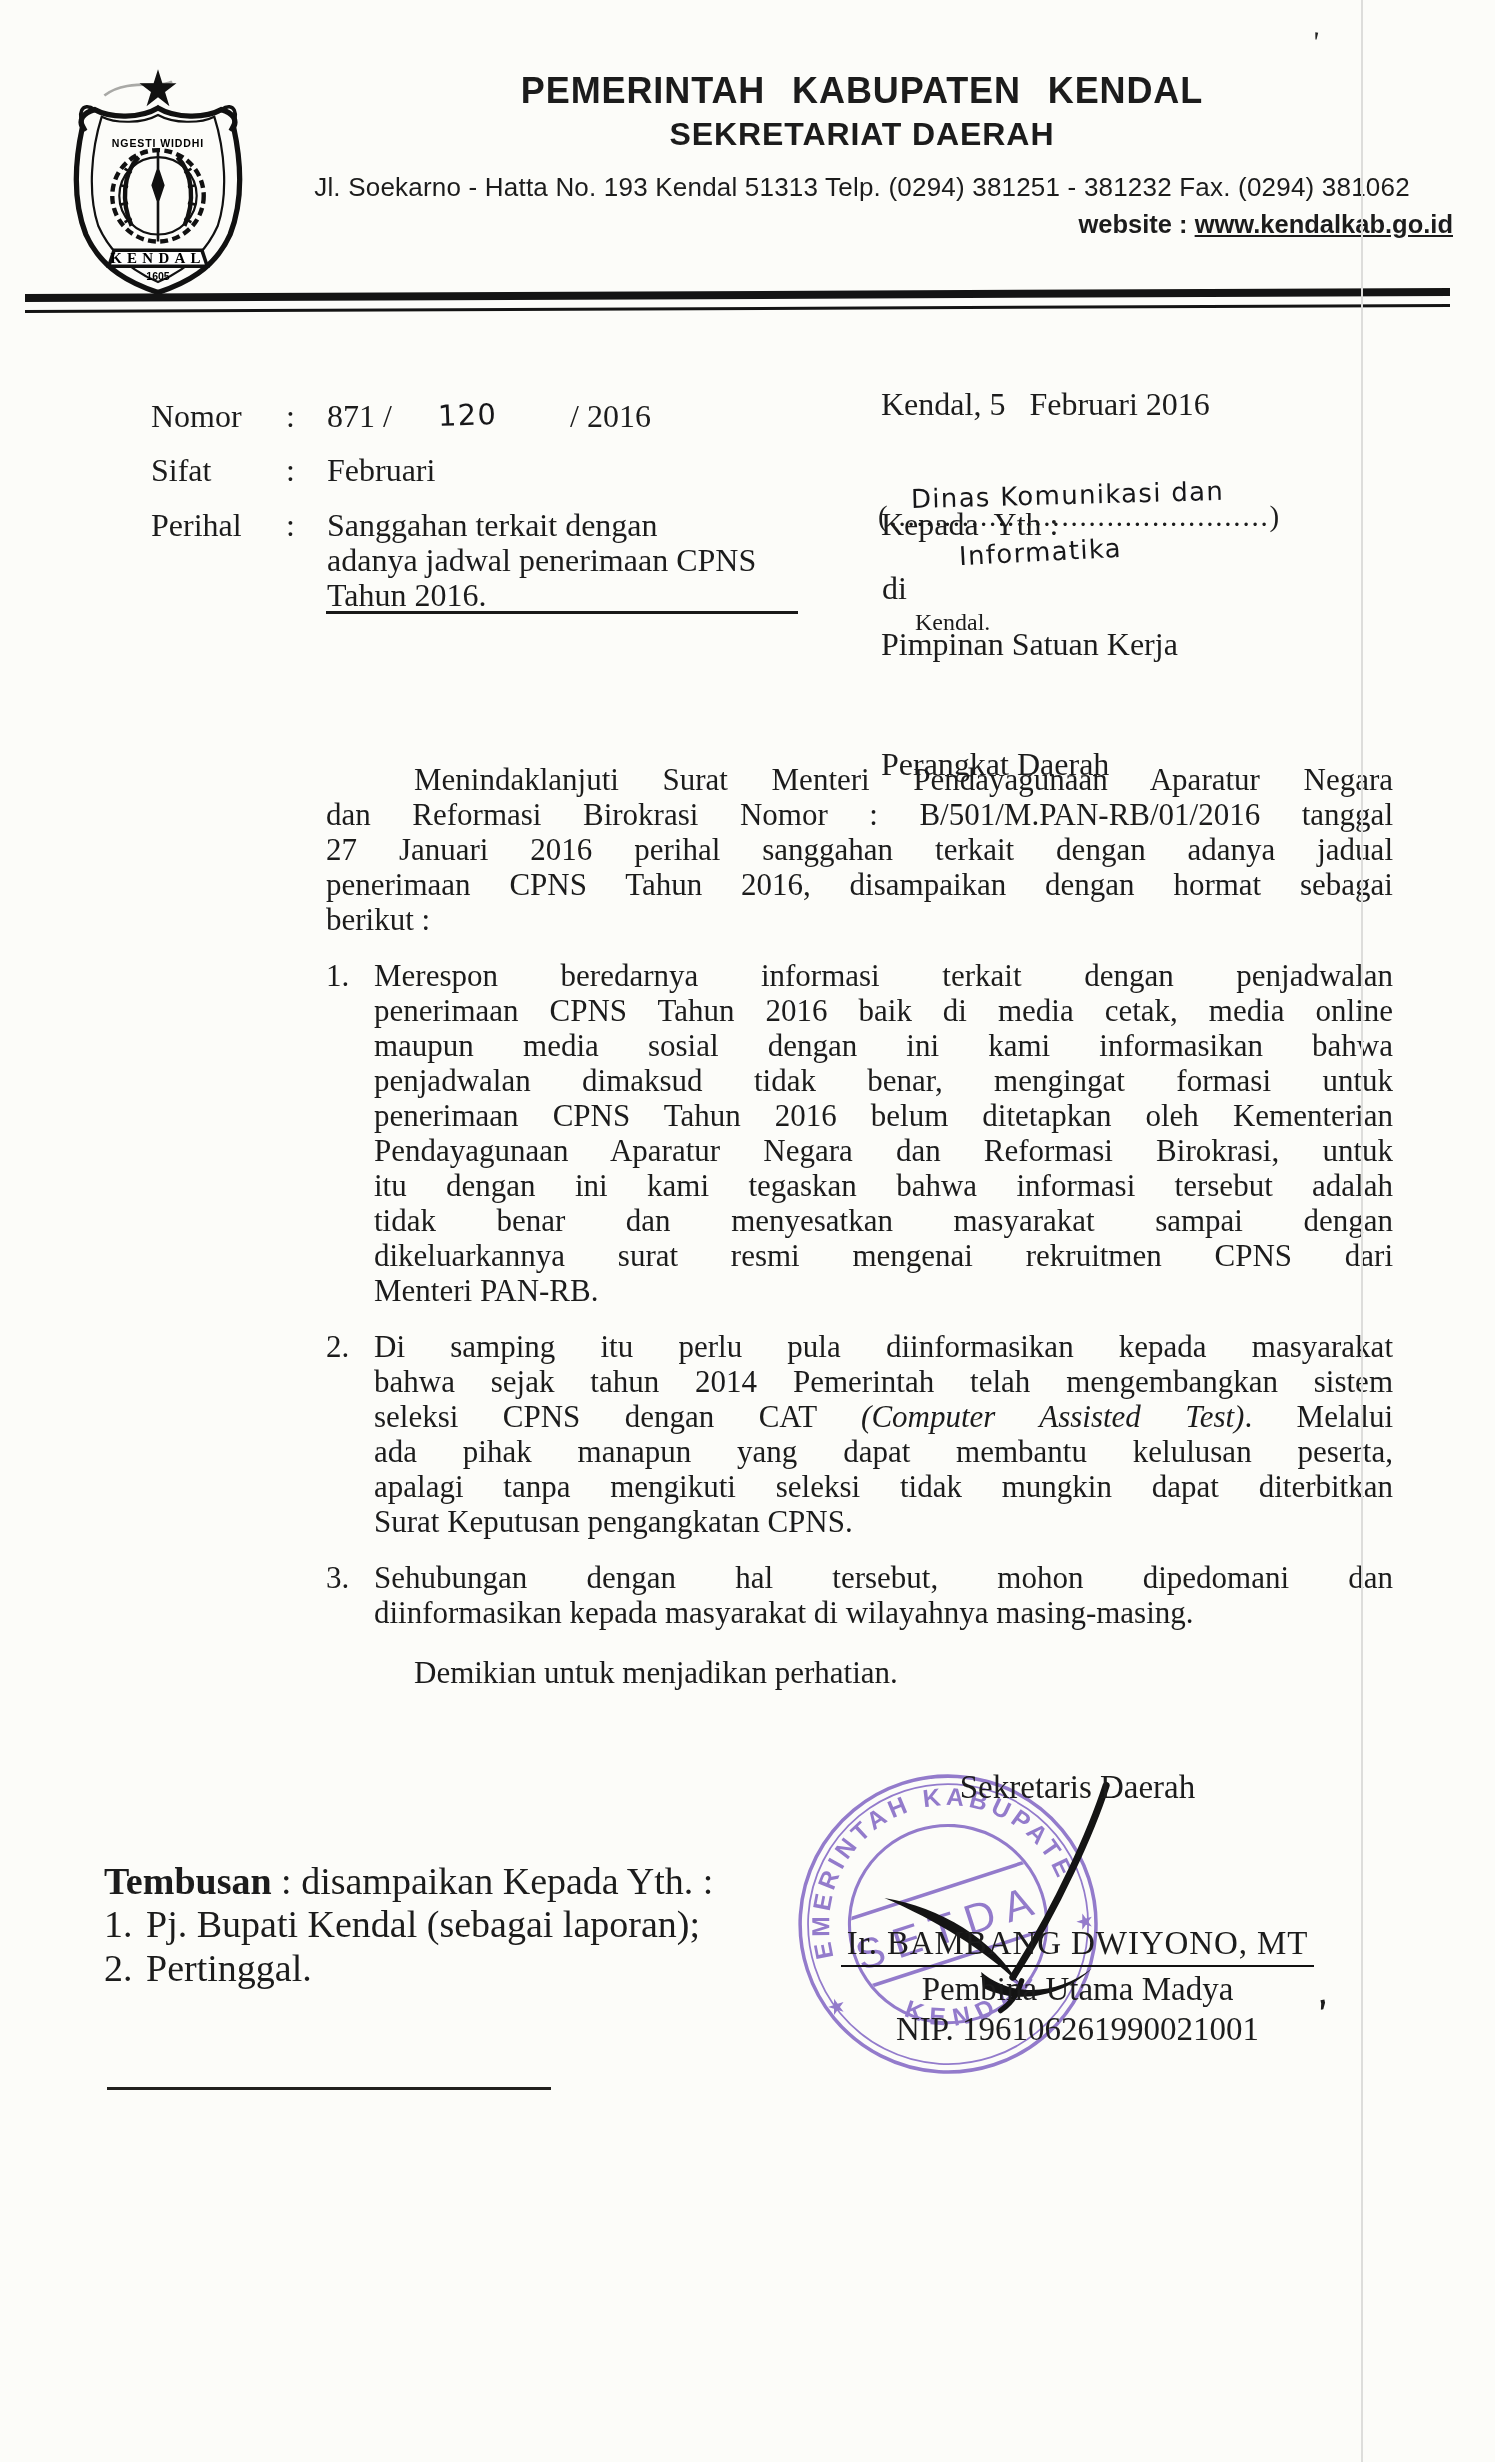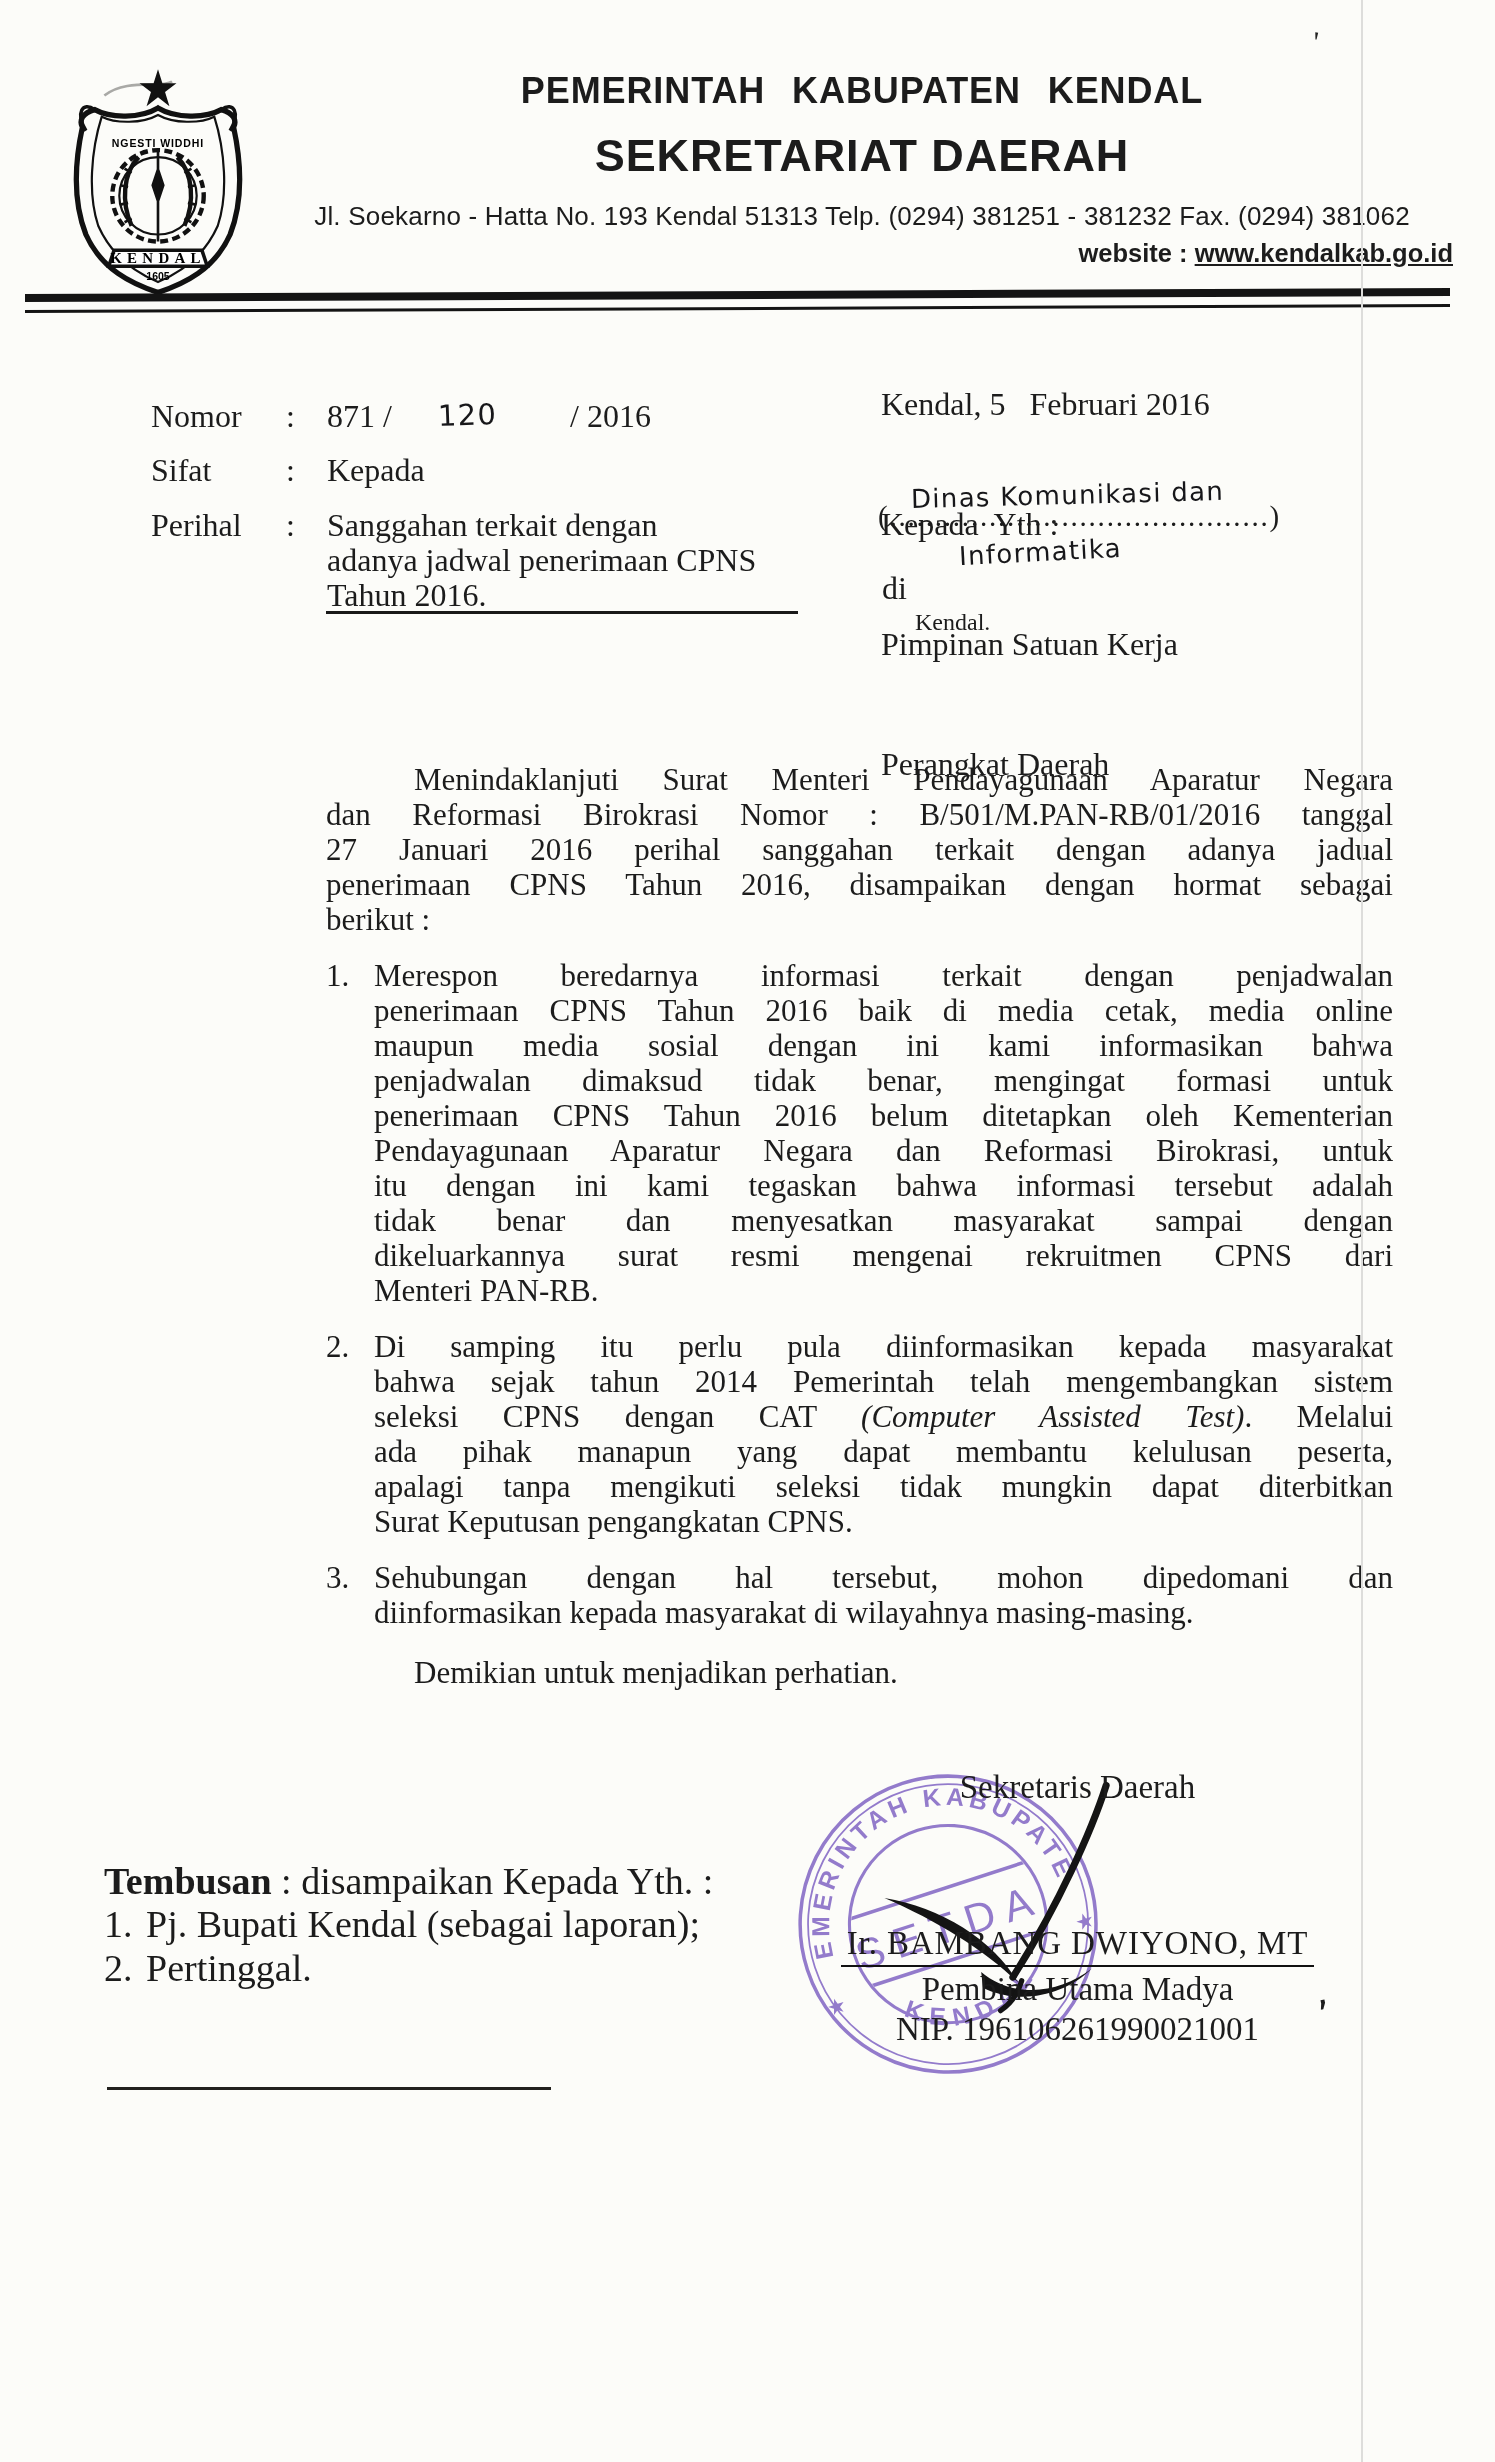--- a/index.html
+++ b/index.html
@@ -3,21 +3,21 @@
 <meta charset="utf-8">
 <style>
   html,body{margin:0;padding:0;background:#e8e8e6;}
   .page{position:relative;width:1496px;height:2462px;margin:0 auto;background:#fcfcf9;
         font-family:"Liberation Serif", serif;color:#1c1c1c;overflow:hidden;}
   
   .logo{position:absolute;left:56px;top:62px;width:204px;height:236px;}
   .lh{position:absolute;left:264px;top:70px;width:1196px;text-align:center;
       font-family:"Liberation Sans", sans-serif;}
   .lh-gov{font-size:36px;font-weight:bold;letter-spacing:0.9px;word-spacing:16px;}
-  .lh-office{font-size:45px;font-weight:bold;letter-spacing:0.9px;margin-top:18px;}
+  .lh-office{font-size:32px;font-weight:bold;letter-spacing:0.9px;margin-top:4px;}
   .lh-address{font-size:26px;margin-top:19.4px;letter-spacing:0.2px;}
   .lh-web{font-size:25.5px;font-weight:bold;margin-top:7px;text-align:right;padding-right:7px;}
   .lh-web .wurl{text-decoration:underline;}
   .rule{position:absolute;left:25px;width:1425px;background:#141414;transform:rotate(-0.25deg);}
   .rule-thick{top:291px;height:8px;}
   .rule-thin{top:307px;height:2.6px;}
   
   .dateblock{position:absolute;left:881px;top:304px;font-size:32px;line-height:40px;white-space:pre;}
   
   .mlabel{position:absolute;left:151px;font-size:32px;}
@@ -100,21 +100,21 @@
   </div>
 
   <div class="mlabel" style="top:398px">Nomor</div>
   <div class="mcolon" style="top:398px">:</div>
   <div class="mval" style="top:398px">871 /</div>
   <div class="hand nomor-hand">120</div>
   <div class="mval" style="top:398px;left:570px">/ 2016</div>
 
   <div class="mlabel" style="top:452px">Sifat</div>
   <div class="mcolon" style="top:452px">:</div>
-  <div class="mval" style="top:452px">Kepada</div>
+  <div class="mval" style="top:452px">Februari</div>
 
   <div class="mlabel" style="top:507px">Perihal</div>
   <div class="mcolon" style="top:507px">:</div>
   <div class="mval" style="top:507px">Sanggahan terkait dengan</div>
   <div class="mval" style="top:542px">adanya jadwal penerimaan CPNS</div>
   <div class="mval" style="top:577px">Tahun 2016.</div>
   <div class="perihal-underline"></div>
 
   <div class="paren-row"><span>(</span><span>..........................................</span><span>)</span></div>
   <div class="hand hand-l1">Dinas Komunikasi dan</div>

